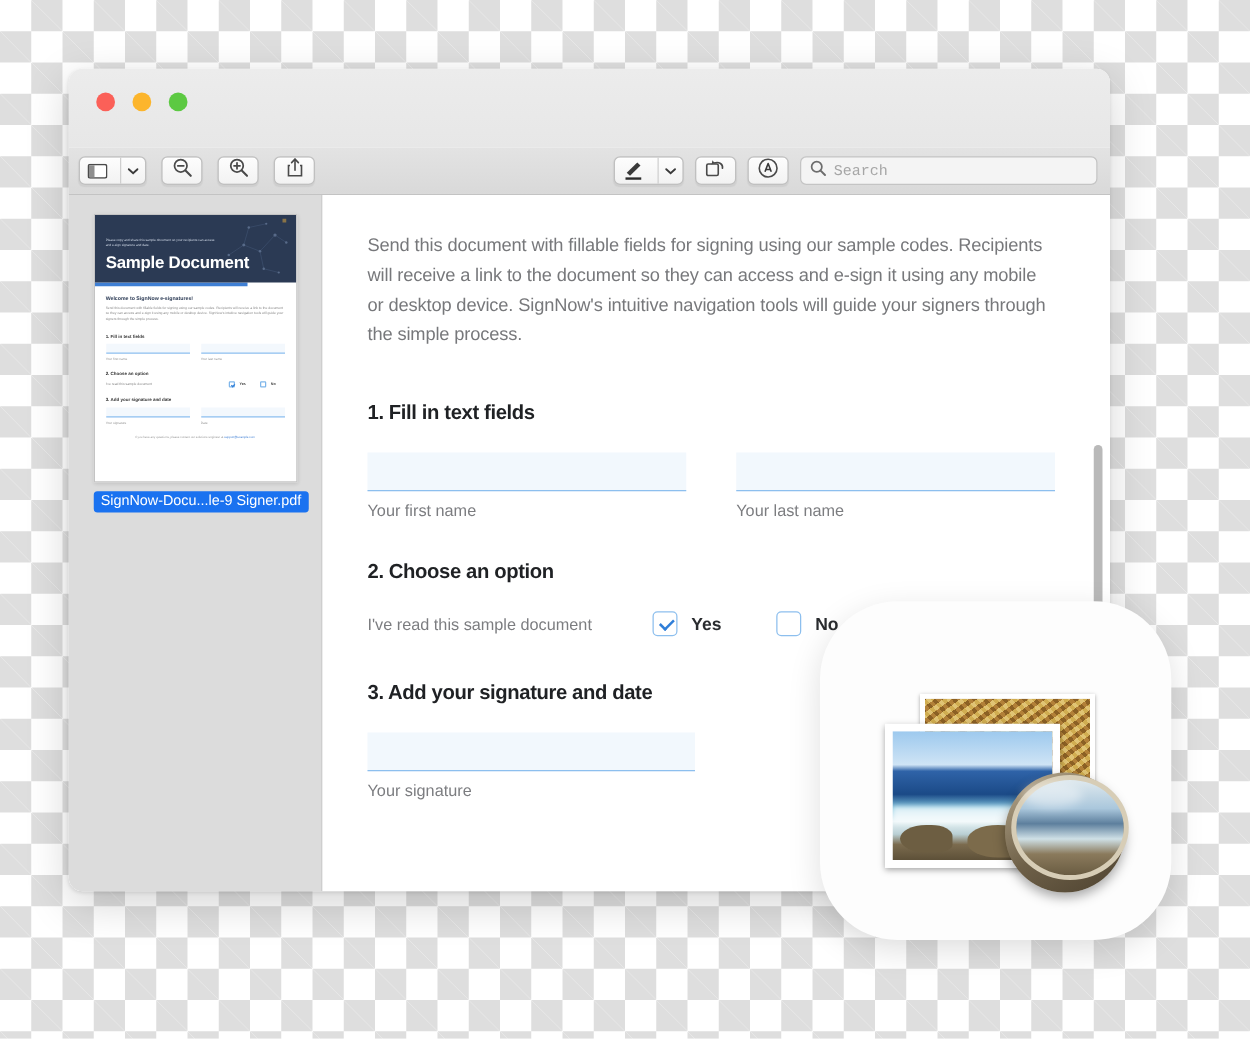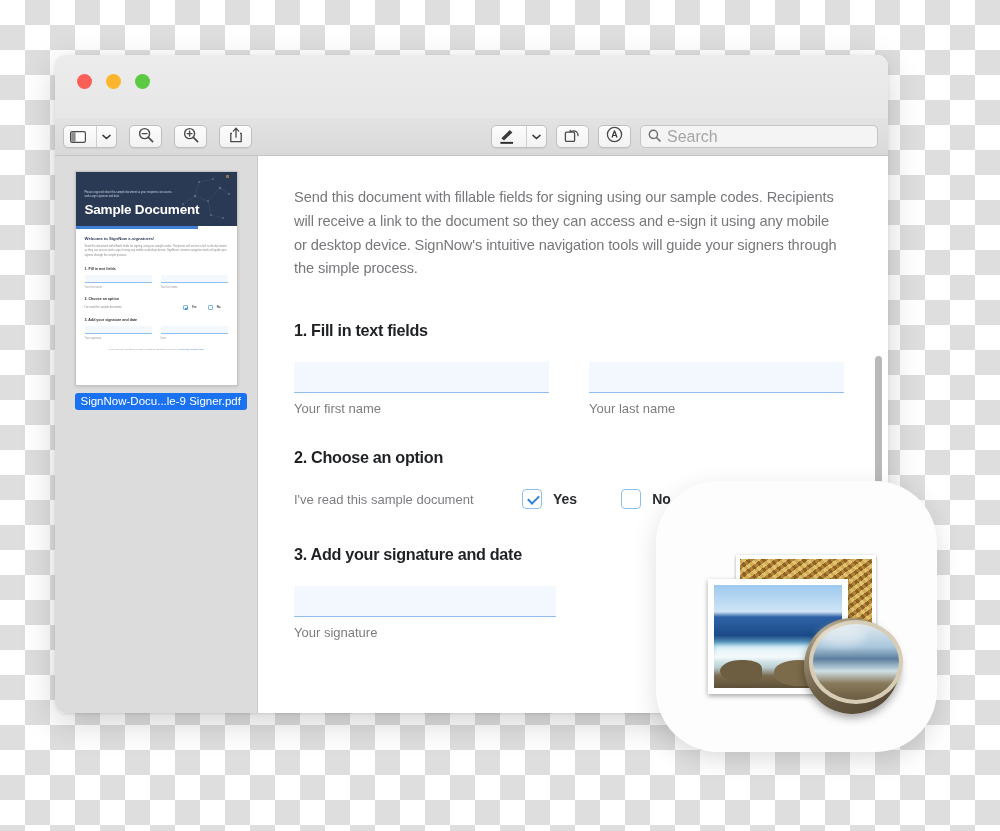--- a/index.html
+++ b/index.html
@@ -118,24 +118,24 @@
     border: 1px solid #c4c4c4;
     display: flex;
     align-items: center;
     padding: 0 7px;
     gap: 6px;
   }
   .search-box input {
     border: 0;
     background: transparent;
     outline: none;
-    font-size: 16px;
+    font-size: 12px;
     color: #4c1d95;
     width: 100%;
-    font-family: Liberation Sans, sans-serif;
+    font-family: Liberation Mono, monospace;
   }
   .search-box input::placeholder { color: #a6a6a6; }
 
   
   .wbody {
     position: relative;
     height: calc(658px - 63px - 38px);
     display: flex;
     background: #fff;
   }

